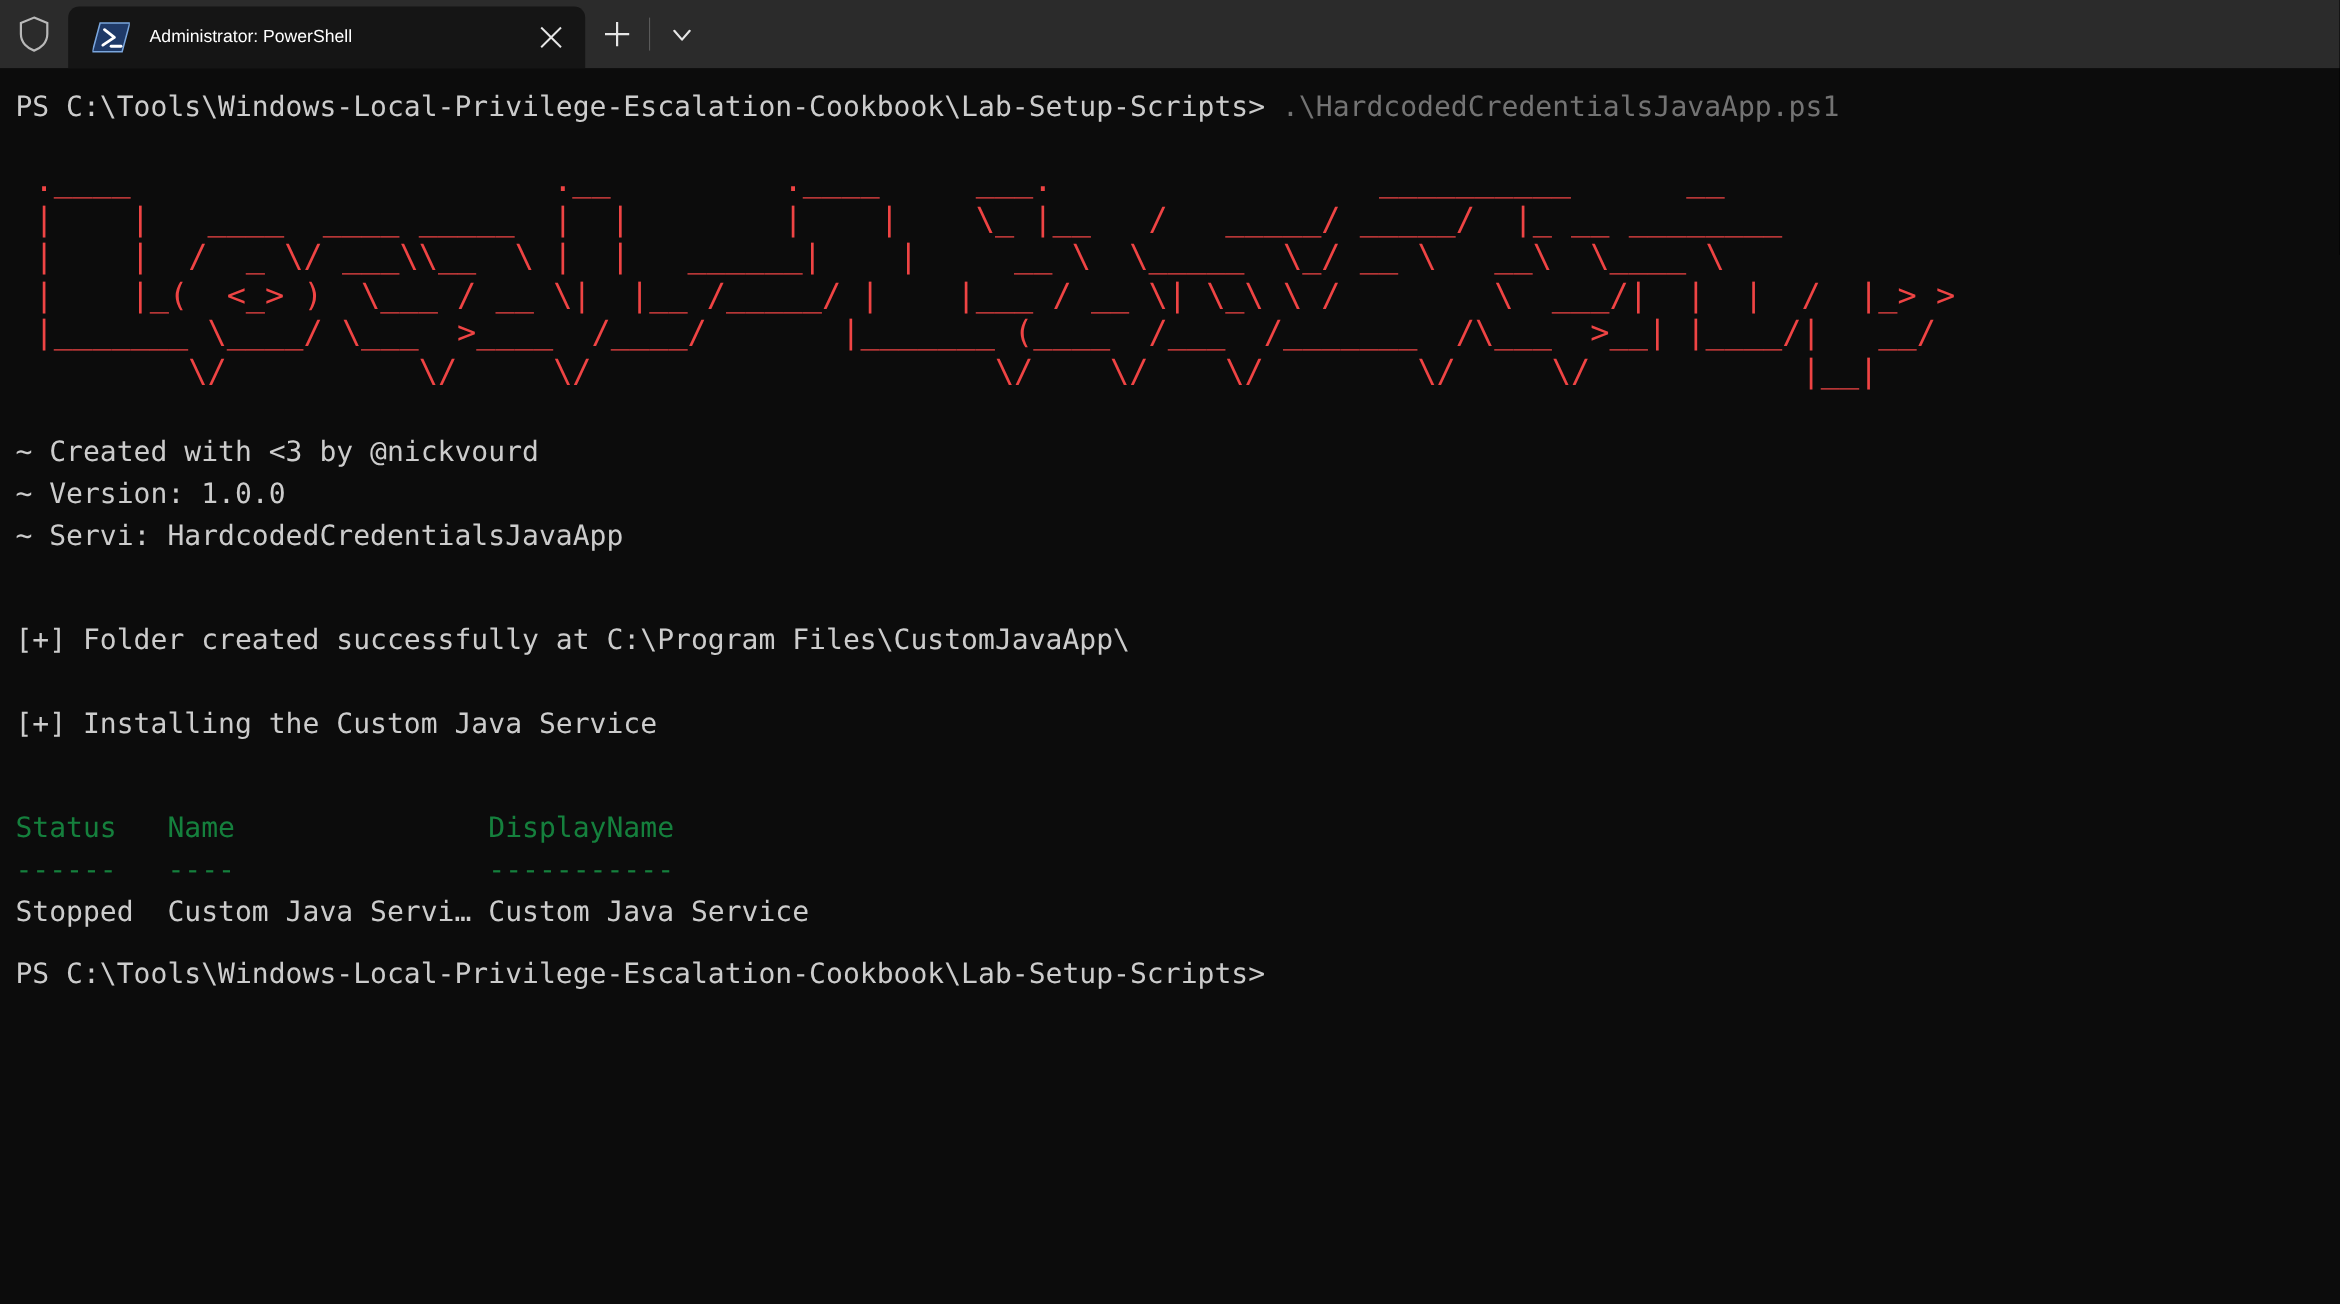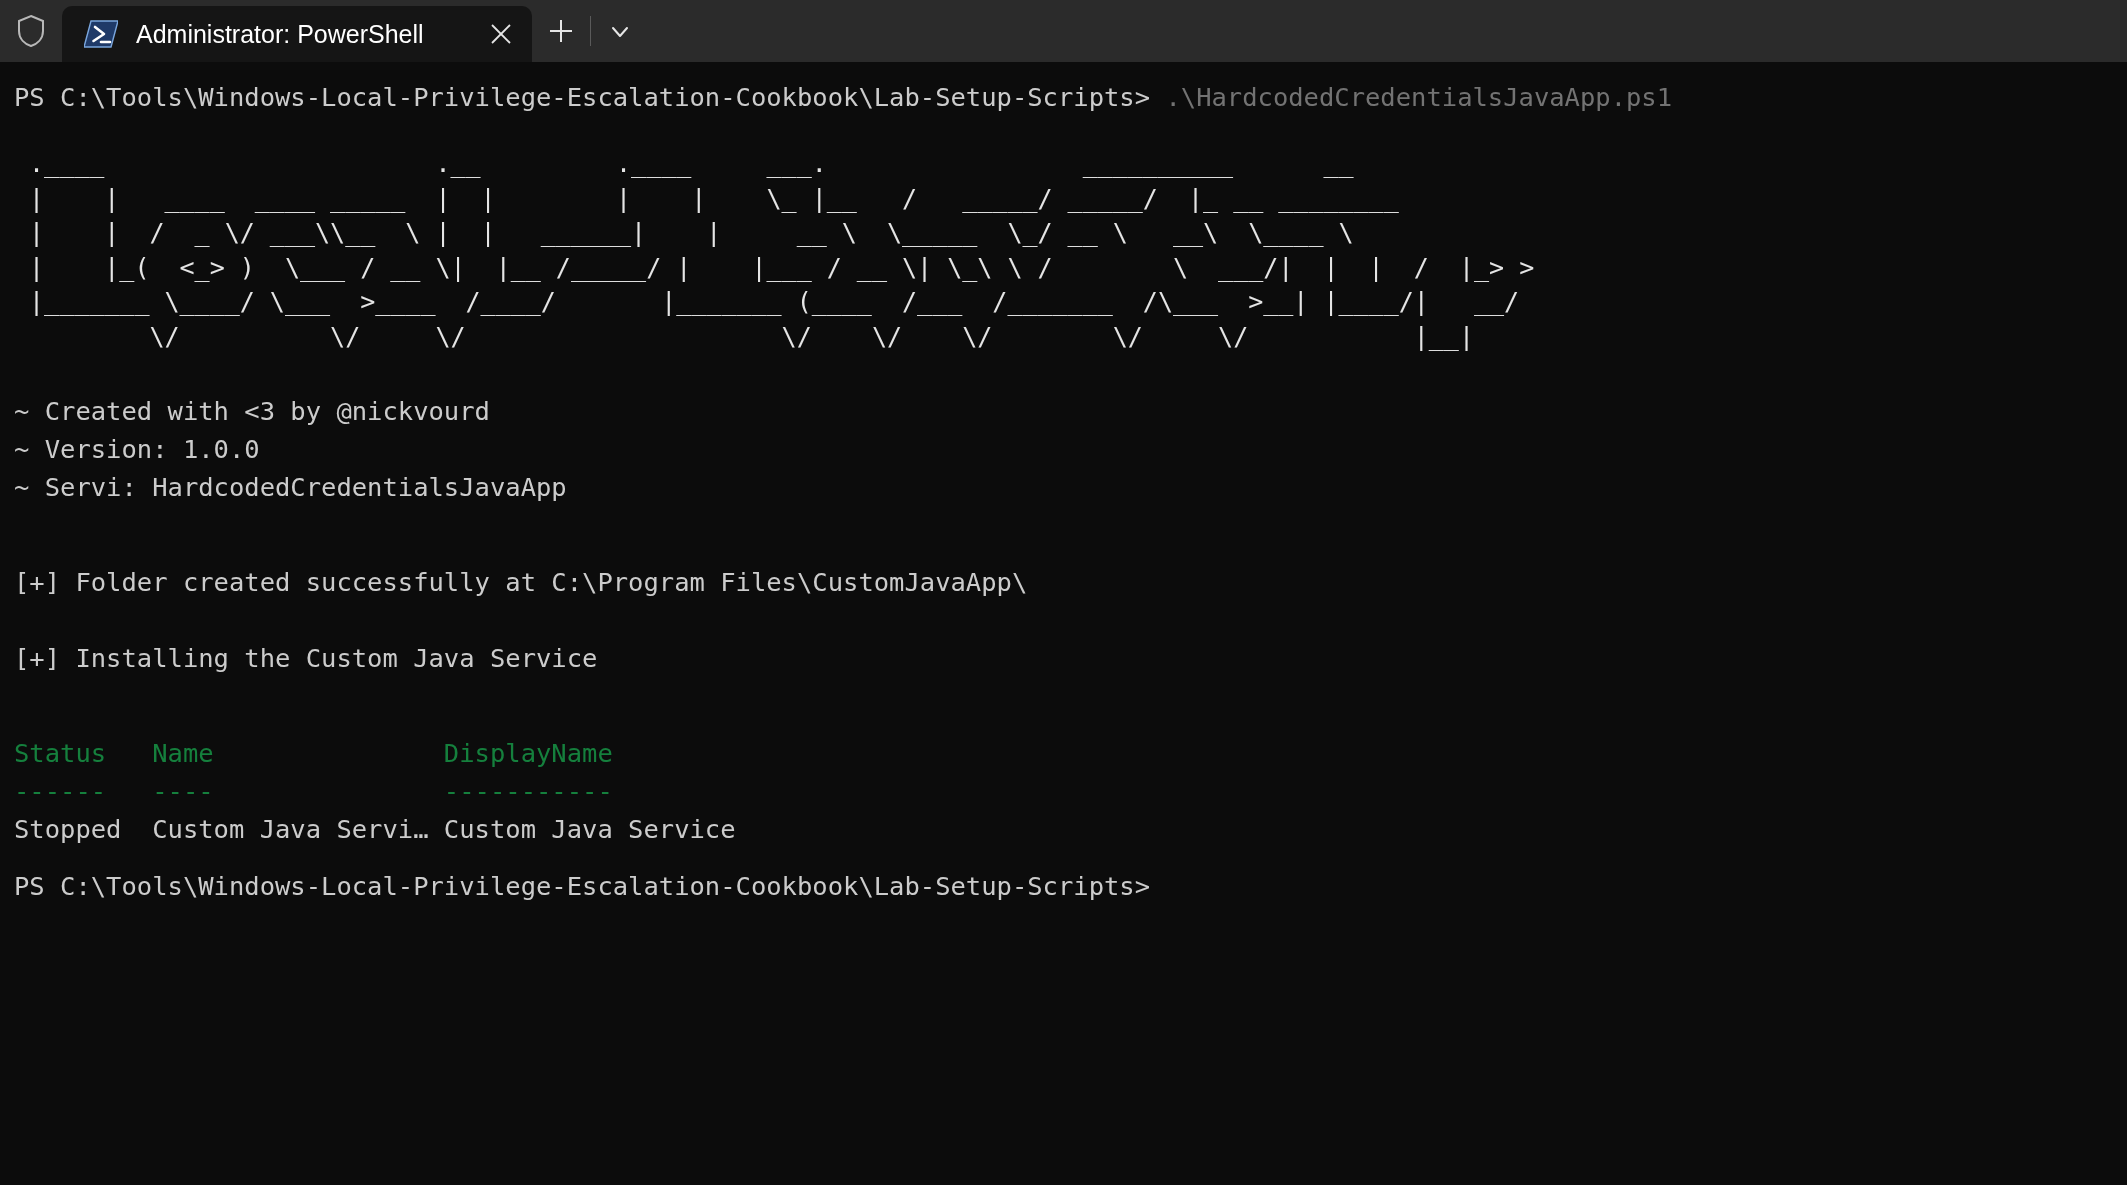--- a/index.html
+++ b/index.html
@@ -43,21 +43,21 @@
   }
   .ps-icon {
     width: 34px;
     height: 34px;
     flex: none;
     display: block;
   }
   .tab-title {
     color: #ffffff;
     font-family: "Liberation Sans", sans-serif;
-    font-size: 25px;
+    font-size: 16px;
     margin-left: 18px;
     white-space: nowrap;
     flex: 1 1 auto;
   }
   .tab-close {
     width: 62px;
     height: 56px;
     display: flex;
     align-items: center;
     justify-content: center;
@@ -94,23 +94,23 @@
   .term-line {
     font-family: "DejaVu Sans Mono", monospace;
     font-size: 25.5px;
     line-height: 38px;
     color: #cccccc;
     white-space: pre;
     letter-spacing: 0px;
   }
   .banner {
     font-family: "DejaVu Sans Mono", monospace;
-    font-size: 25px;
+    font-size: 29px;
     line-height: 34.5px;
-    color: #e5e5e5;
+    color: #ef4444;
     white-space: pre;
     margin: 12px 0 0 0;
   }
   .cmd { color: #737373; }
   .hdr { color: #15803d; }
   .spacer-sm { height: 19px; }
   .spacer-md { height: 38px; }
   .spacer-lg { height: 57px; }
 </style>
 </head>

